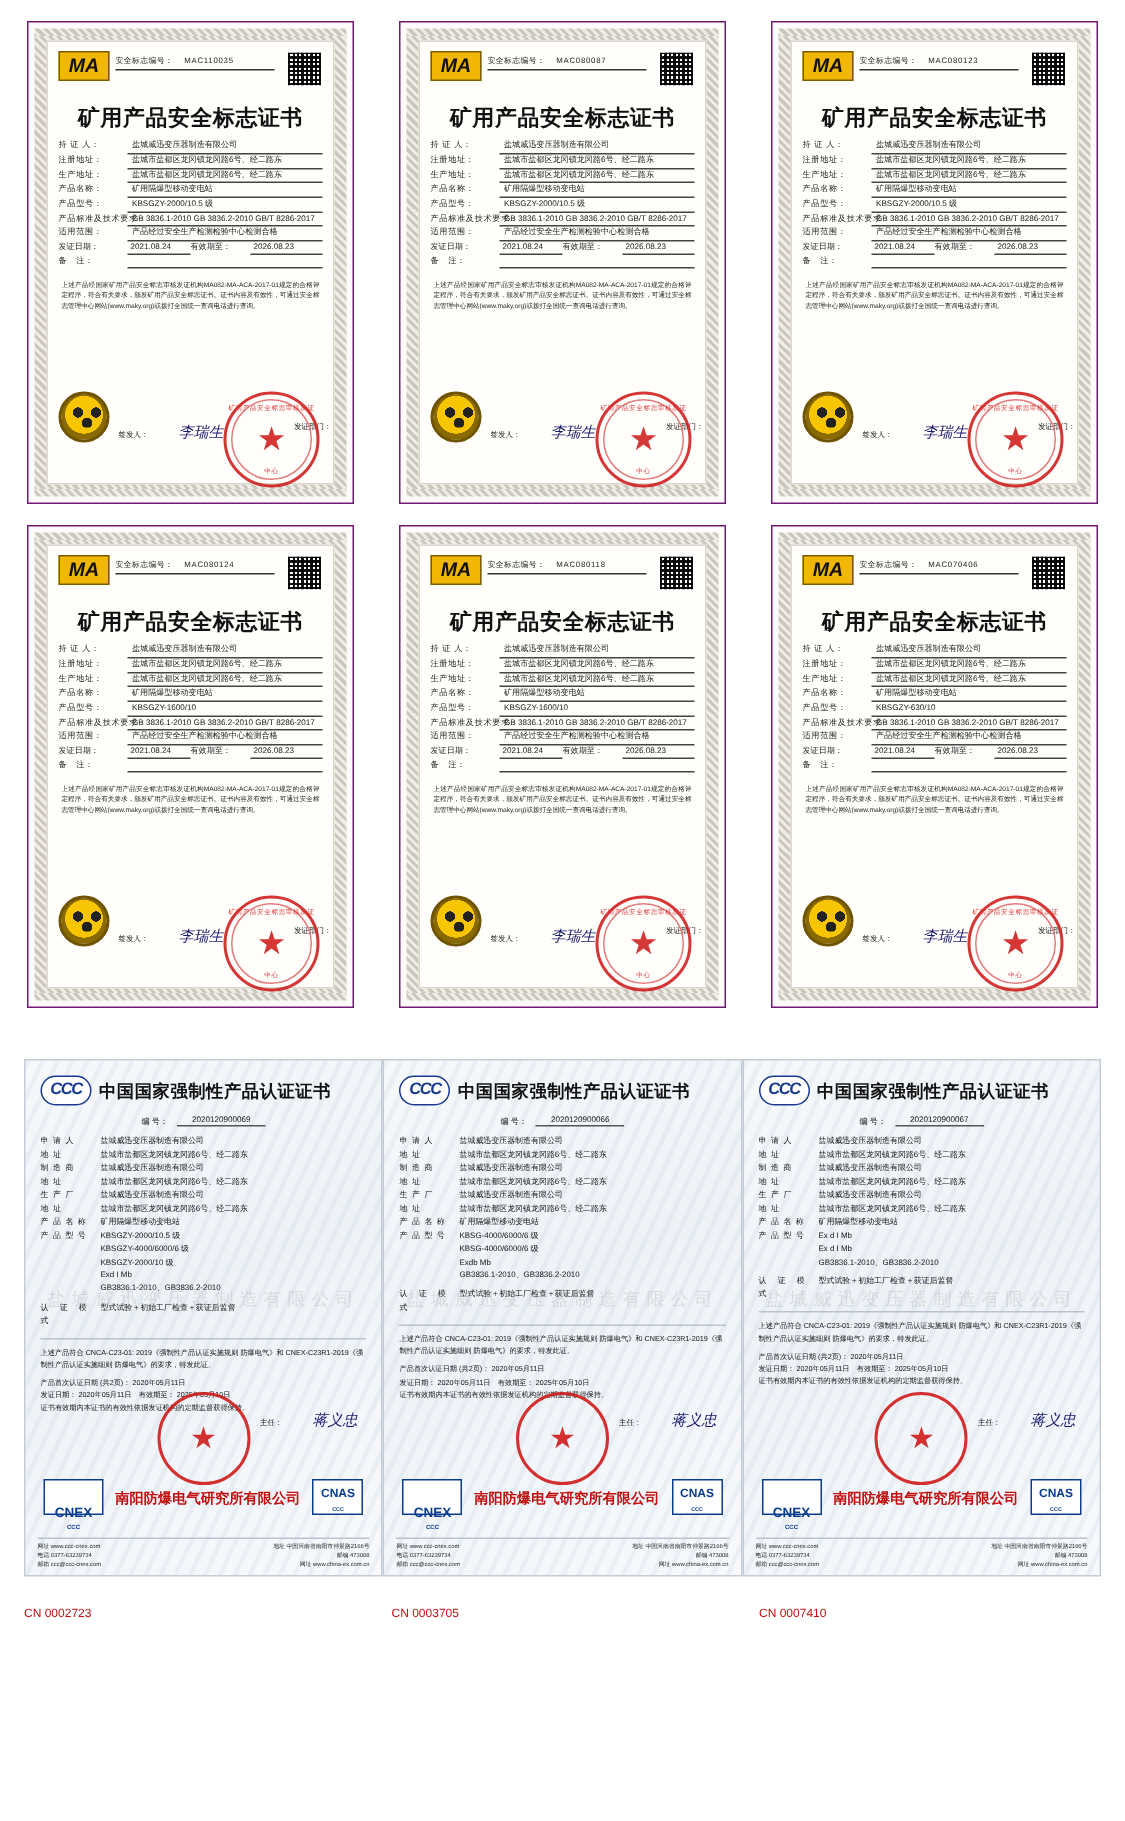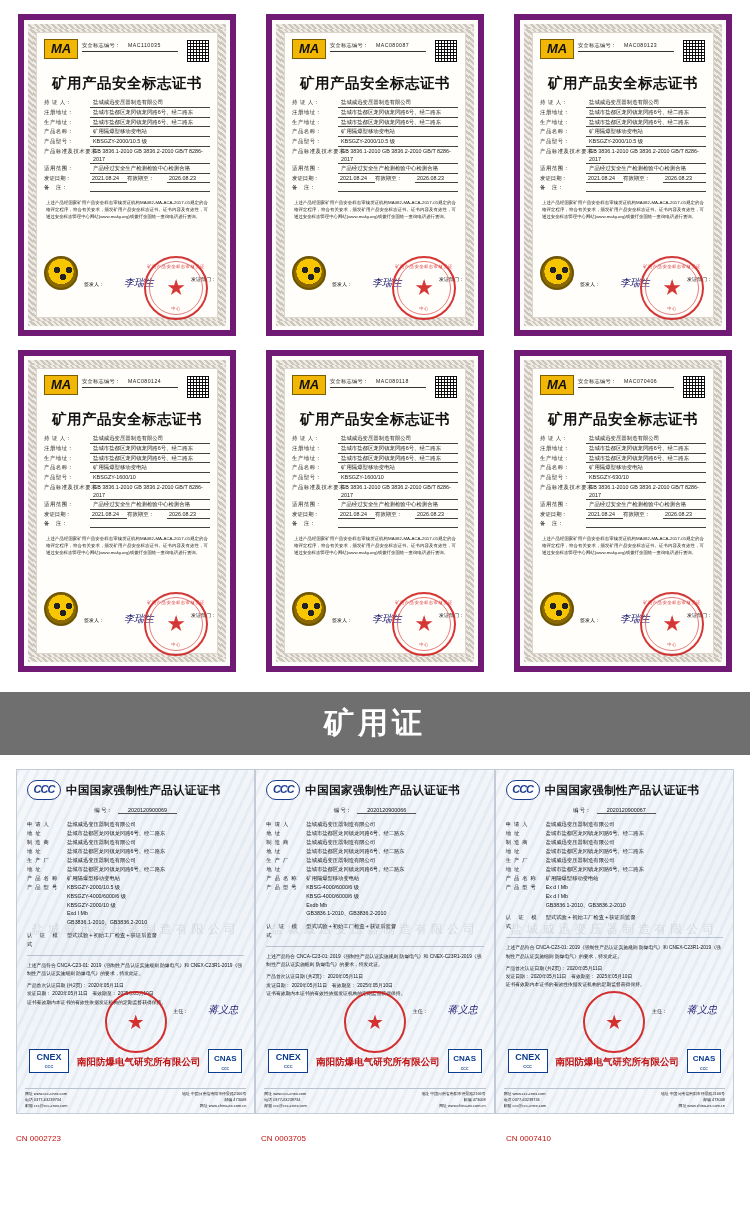--- a/index.html
+++ b/index.html
@@ -30,21 +30,21 @@
     flex-wrap:wrap;
     justify-content:space-between;
     padding:14px 18px 6px 18px;
     background:#ffffff;
   }
   .ma-cert {
     width:218px;
     height:322px;
     margin-bottom:14px;
     background:#fdfcfa;
-    border:6px solid #701a75;
+    border:1px solid #701a75;
     position:relative;
     overflow:hidden;
   }
   
   .ma-cert .frame {
     position:absolute;
     left:4px; top:4px; right:4px; bottom:4px;
     border:5px solid transparent;
     background-image:
       repeating-linear-gradient(45deg,#cdc6bd 0 2px,#efebe5 2px 4px);
@@ -308,21 +308,21 @@
   .cnex-logo {
     position:absolute;
     left:2px; bottom:6px;
     width:40px; height:24px;
     border:1.4px solid #0a3d8f;
     color:#0a3d8f;
     font-size:9px;
     font-weight:bold;
     text-align:center;
     line-height:10px;
-    padding-top:2px;
+    padding-top:16px;
     background:#fff;
   }
   .cnex-logo small { display:block; font-size:4px; letter-spacing:0; }
   .cnas-logo {
     position:absolute;
     right:2px; bottom:6px;
     width:34px; height:24px;
     border:1.2px solid #0a3d8f;
     color:#0a3d8f;
     font-size:8px;
@@ -842,23 +842,20 @@
           <div class="ring-text"></div>
           <div class="seal-top">矿用产品安全标志审核发证</div>
           <div class="star">★</div>
           <div class="seal-caption">中心</div>
         </div>
       </div>
     </div>
 
   </div>
 
-  <div class="section-header">
-    <span>矿用证</span>
-  </div>
 
   <div class="ccc-wrap">
 
     <div class="ccc-cert">
       <div class="ccc-head">
         <div class="ccc-mark">CCC</div>
         <div class="ccc-title">中国国家强制性产品认证证书</div>
       </div>
       <div class="ccc-numrow">
         <span>编 号：</span>

